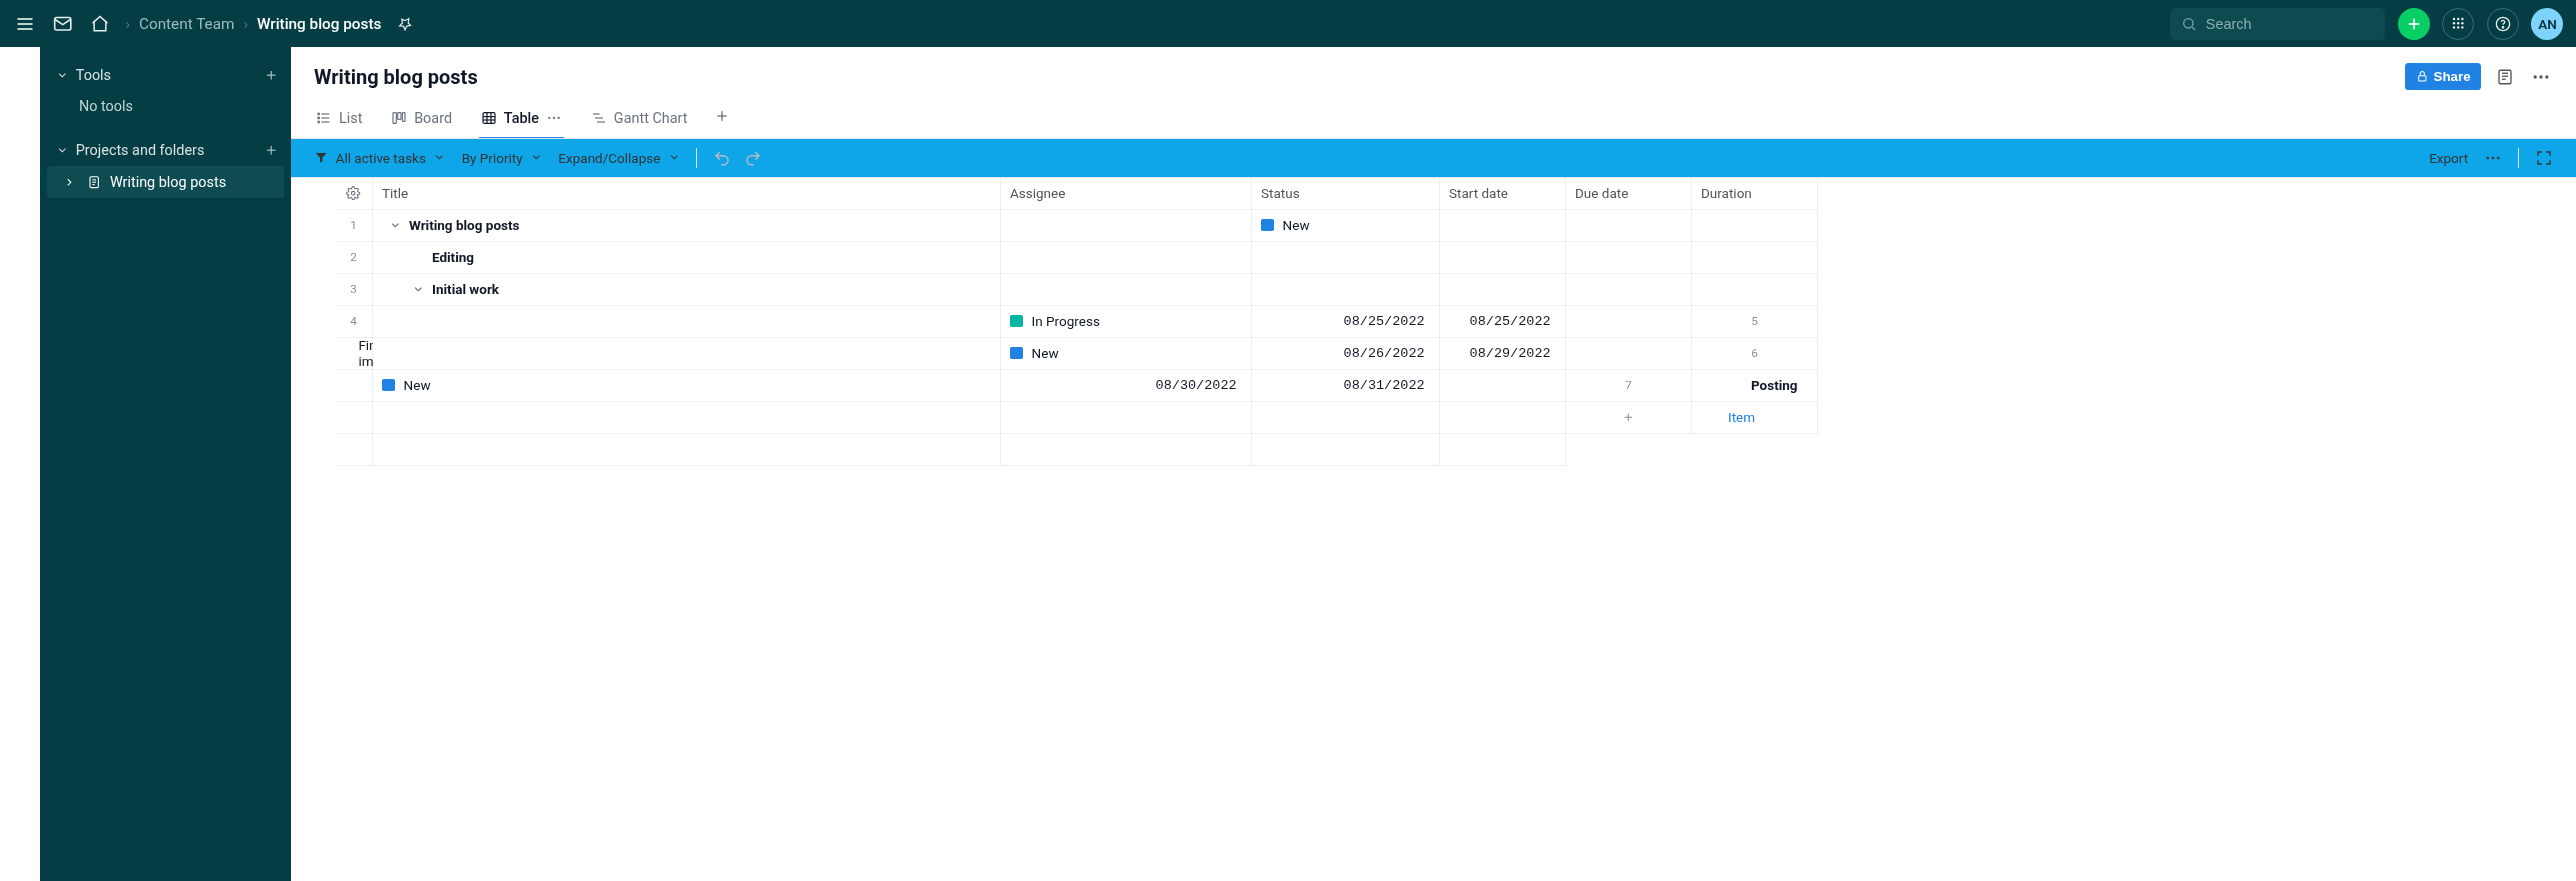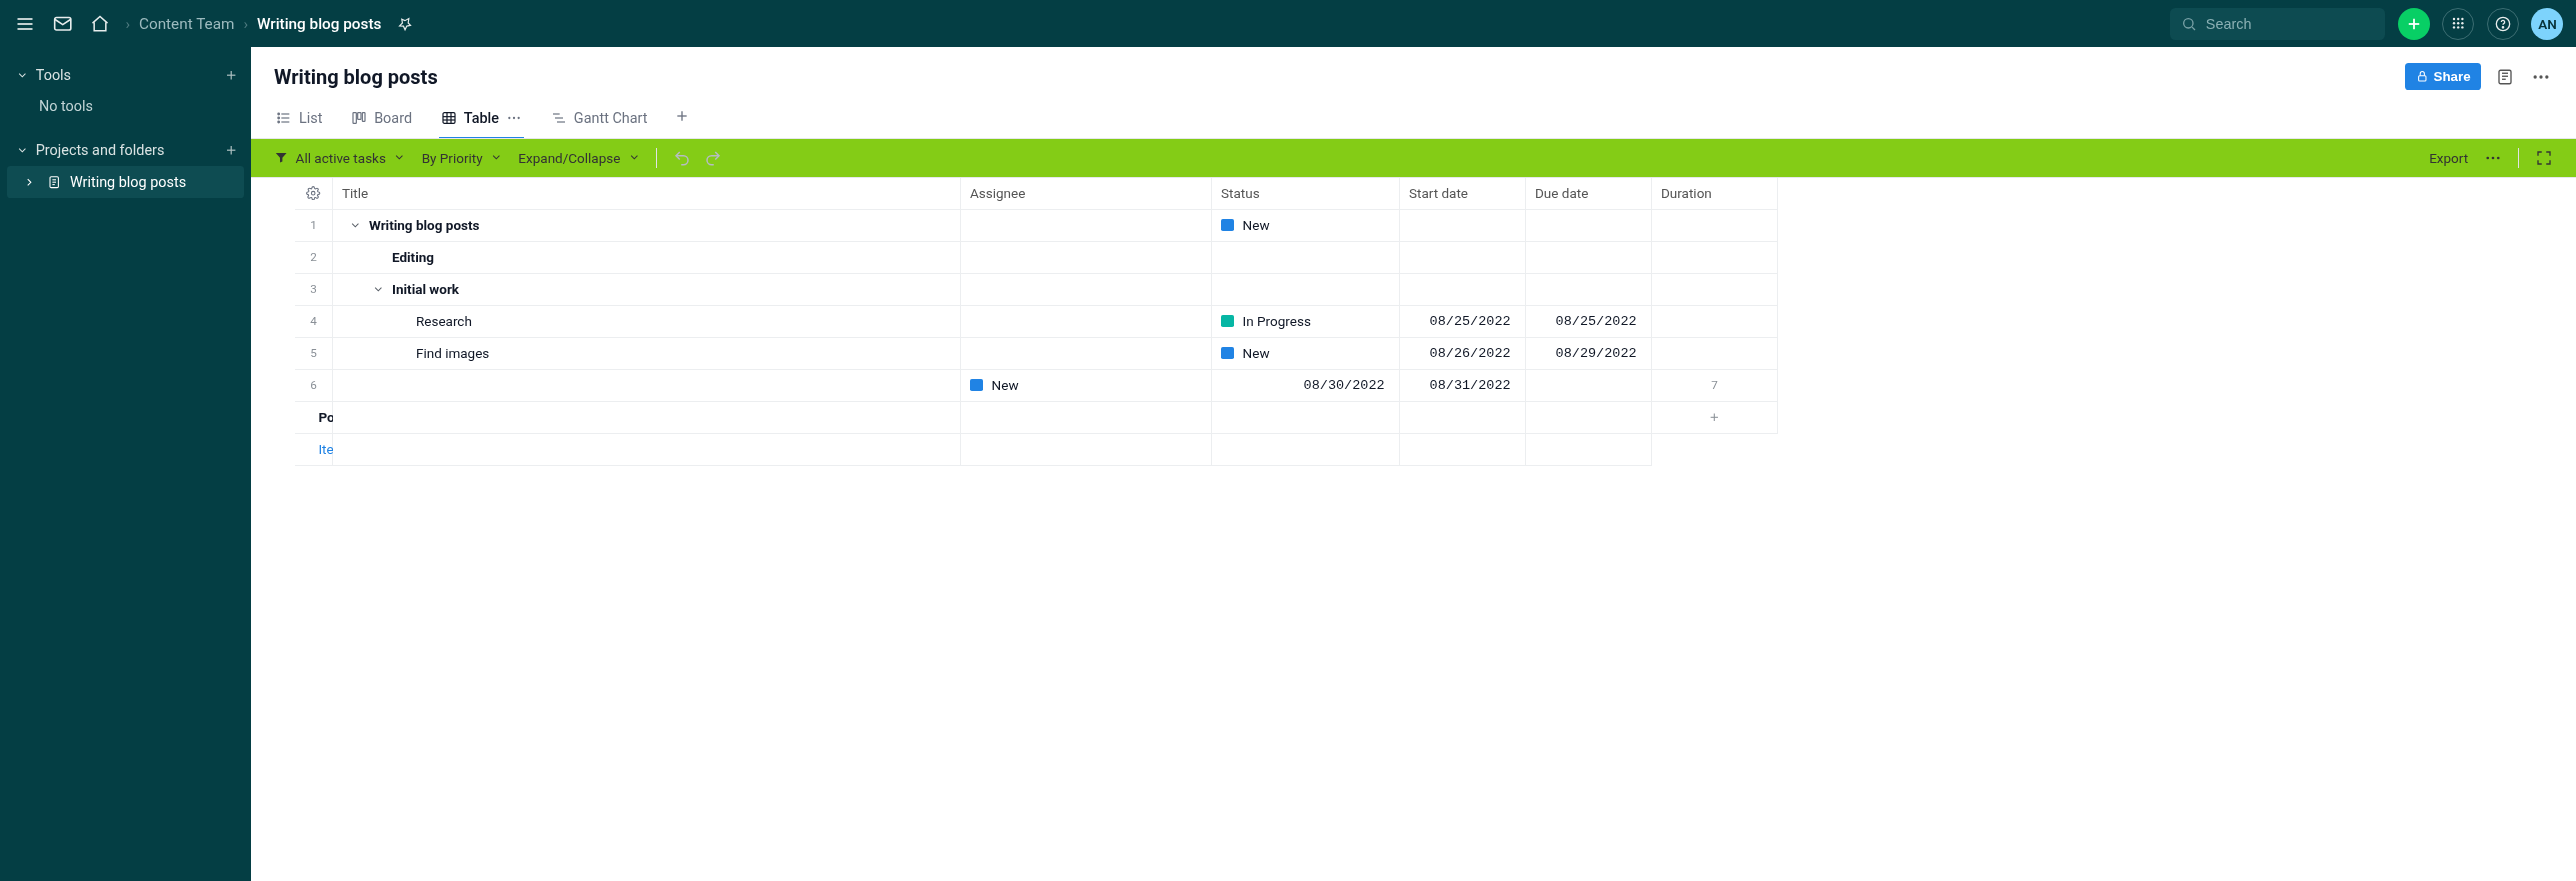--- a/index.html
+++ b/index.html
@@ -67,20 +67,21 @@
     background: #7dd3fc;
     display: flex; align-items: center; justify-content: center;
     color: #07333a; font-weight: 600; font-size: 13.5px;
     cursor: pointer;
   }
 
   
   .app-body {
     display: flex;
     height: calc(100vh - 47px);
+    padding-left: 40px;
   }
 
   
   .sidebar {
     width: 251px;
     background: #043e44;
     color: #d9e2e2;
     padding-top: 12.6px;
     flex-shrink: 0;
   }
@@ -154,21 +155,21 @@
   .tab.active { color:#111827; font-weight:500; }
   .tab.active::after {
     content:""; position:absolute; left:0; right:0; bottom:-0.9px;
     height:1.8px; background:#2083e4;
   }
   .tab .tab-more { color:#6b7280; cursor:pointer; }
   .tabs .add-view { cursor:pointer; color:#6b7280; padding-bottom:9px; }
 
   
   .toolbar {
-    background:#84cc16;
+    background:#0ea5e9;
     height:39px;
     border-bottom:0.9px solid #e5e7eb;
     display:flex; align-items:center; gap:16px;
     padding: 0 23px;
     color:#333;
   }
   .toolbar .filter-chip { display:flex; align-items:center; gap:7.2px; cursor:pointer; font-size:13.5px; }
   .toolbar .divider { width:0.9px; height:20px; background:#e1e3e6; }
   .toolbar .undo-redo { display:flex; align-items:center; gap:12.6px; color:#b6bcc3; }
   .toolbar .undo-redo .ic { cursor:pointer; }
@@ -554,25 +555,20 @@
           <div class="td"></div>
           <div class="td"></div>
           <div class="td date">
             <span></span>
           </div>
           <div class="td date">
             <span></span>
           </div>
           <div class="td"></div>
           <div class="td row-num">4</div>
-          <div class="td title-cell">
-            <span class="indent" style="width:47px"></span>
-            <span class="caret" style="width:12.6px"></span>
-            <span class="text">Research</span>
-          </div>
           <div class="td"></div>
           <div class="td">
             <span class="status-pill">
               <span class="status-swatch" style="background:#06b6a4"></span>
               <span>In Progress</span>
             </span>
           </div>
           <div class="td date">
             <span>08/25/2022</span>
           </div>

